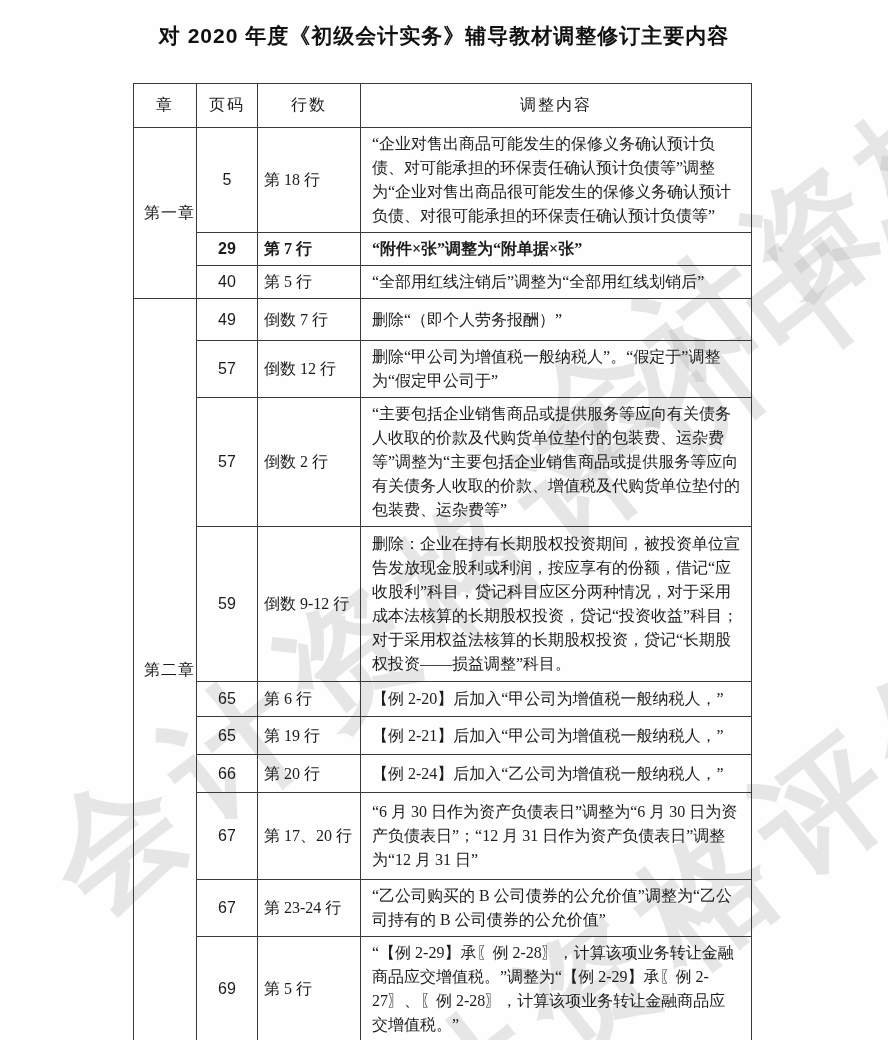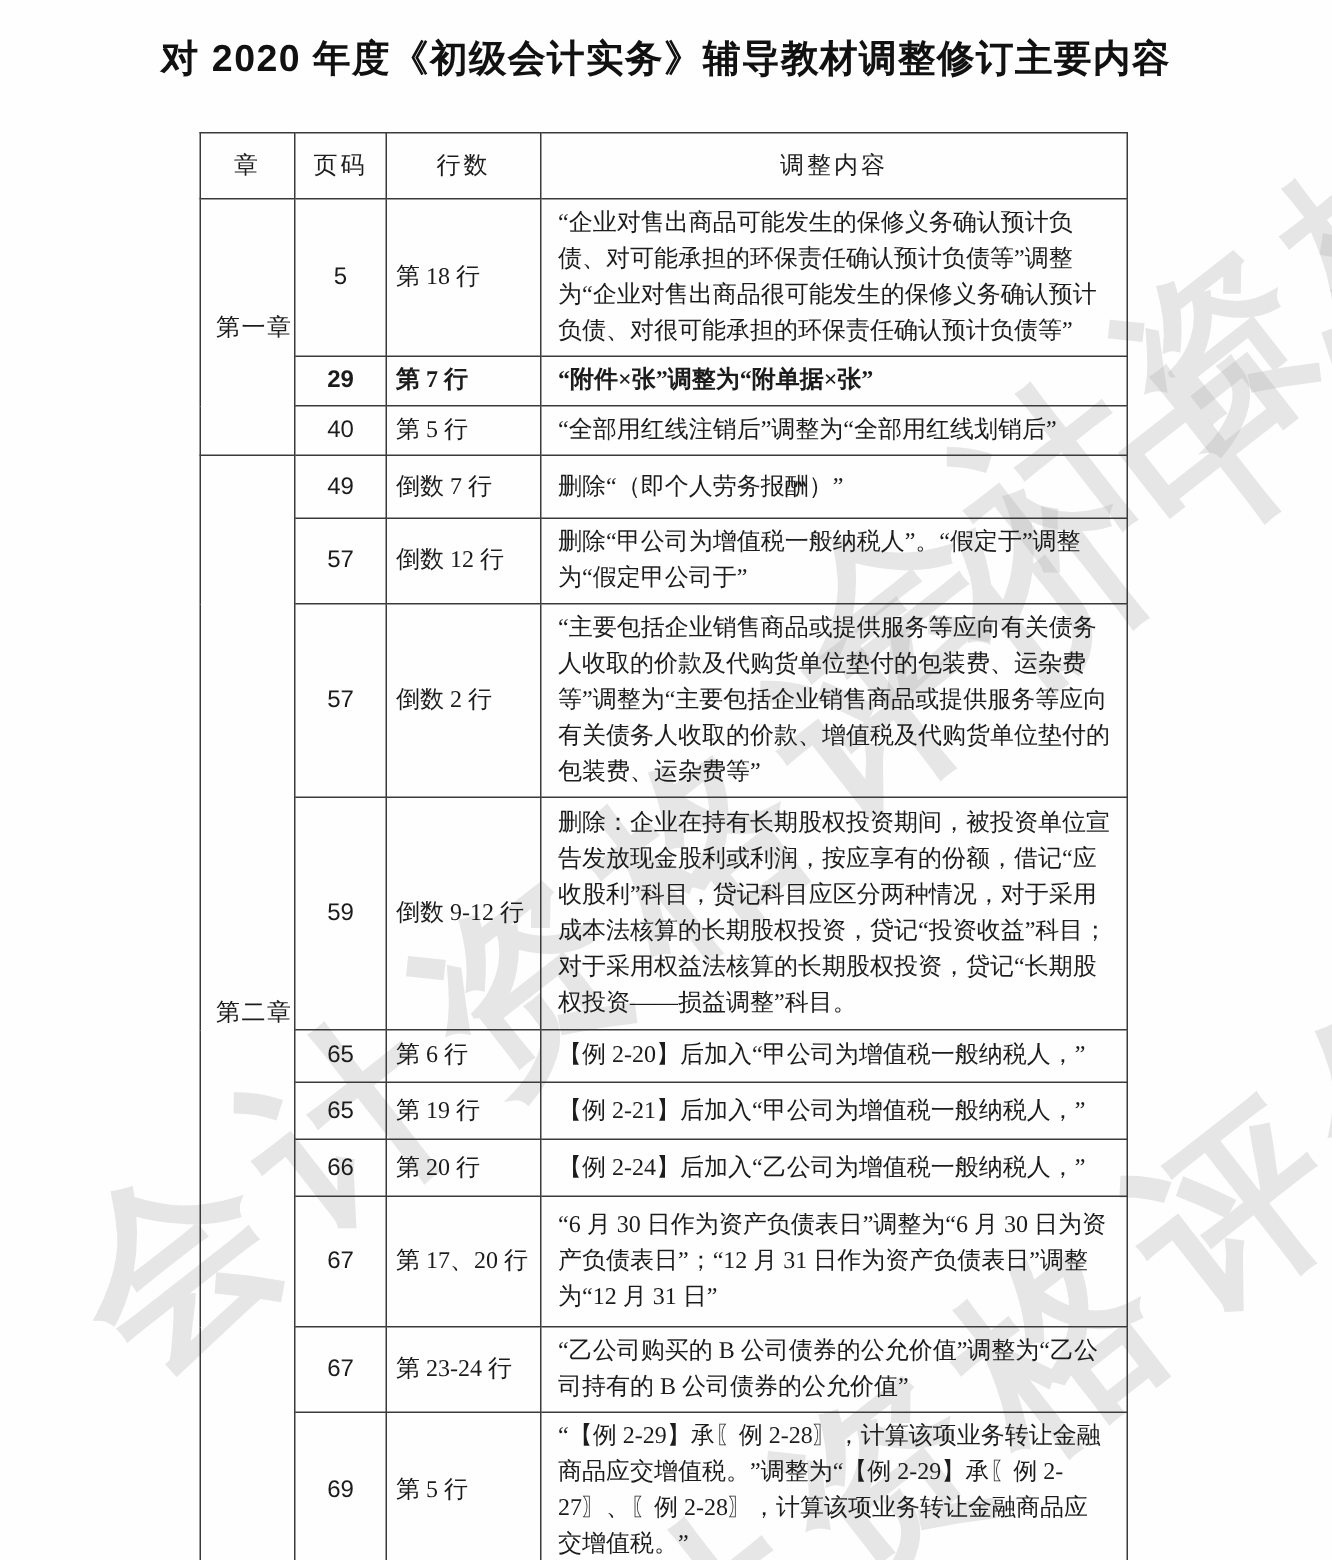--- a/index.html
+++ b/index.html
@@ -33,21 +33,21 @@
   .wm-3 { font-size: 130px; left: 180px; top: 760px; }
   .wm-4 { font-size: 120px; left: 420px; top: 980px; }
 
   .title {
     position: relative;
     z-index: 1;
     margin: 0;
     padding-top: 22px;
     text-align: center;
     font-family: "Liberation Sans", "DejaVu Sans", sans-serif;
-    font-size: 25px;
+    font-size: 21px;
     font-weight: bold;
     letter-spacing: 1px;
     color: #111111;
   }
 
   table.rev {
     position: relative;
     z-index: 1;
     margin: 33px 0 0 133px;
     width: 618px;

